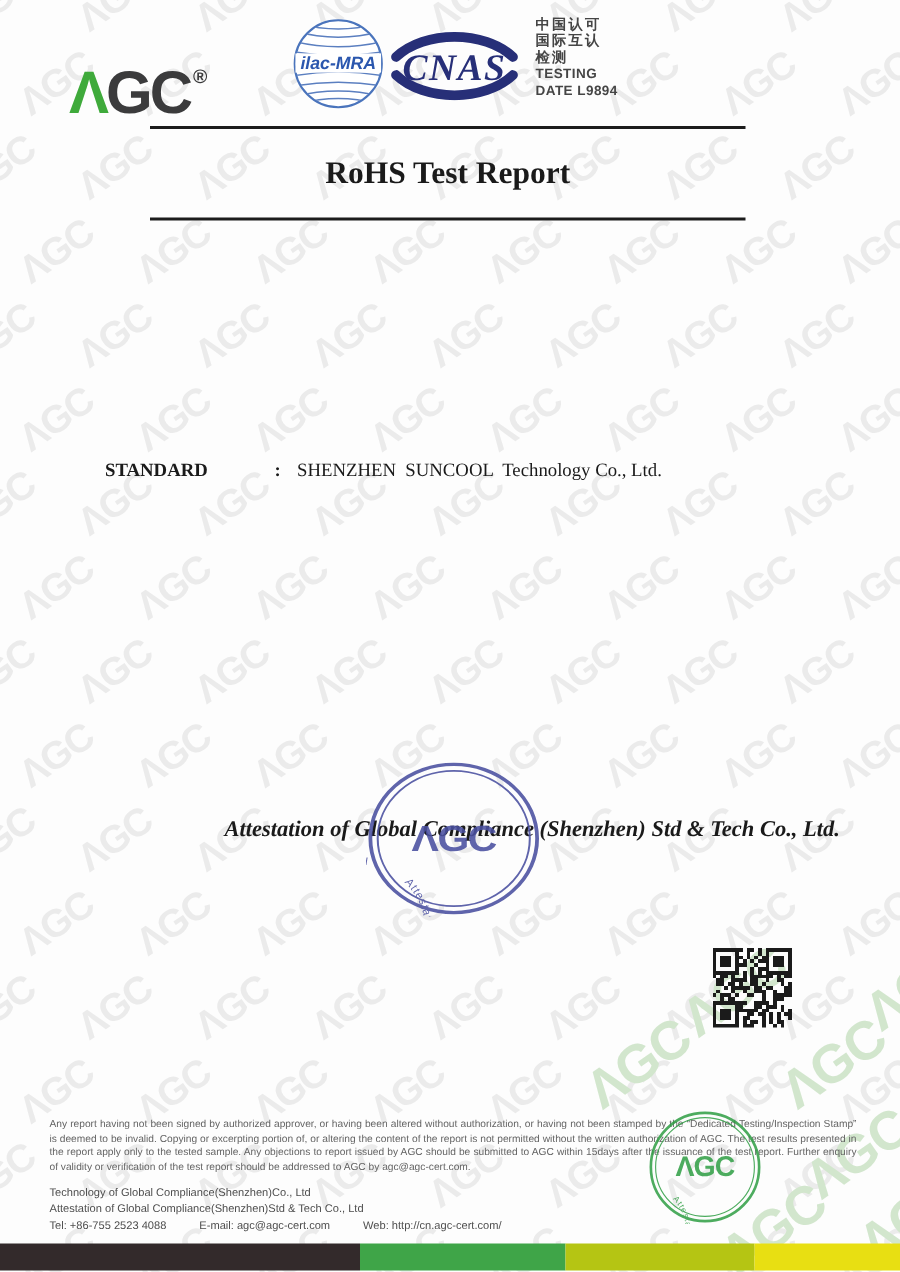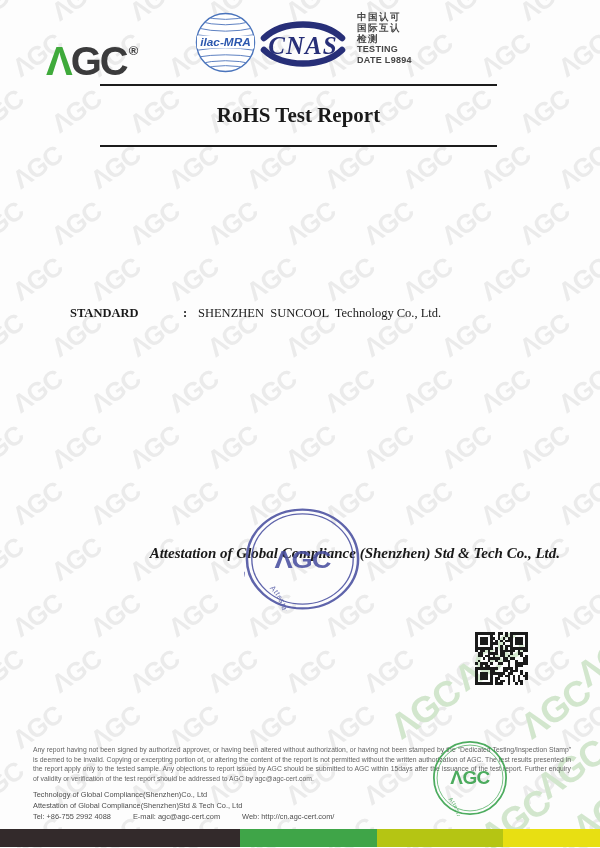--- a/index.html
+++ b/index.html
@@ -524,21 +524,21 @@
         <rect x="13" y="20" width="1" height="1" fill="#1b1b1b"></rect>
         <rect x="16" y="20" width="1" height="1" fill="#1b1b1b"></rect>
         <rect x="18" y="20" width="1" height="1" fill="#1b1b1b"></rect>
       </svg></div>
 
   <div class="disclaimer">Any report having not been signed by authorized approver, or having been altered without authorization, or having not been stamped by the “Dedicated Testing/Inspection Stamp”  is deemed to be invalid. Copying or excerpting portion of, or altering the content of the report is not permitted without the written authorization of AGC. The test results presented in the report apply only to the tested sample. Any objections to report issued by AGC should be submitted to AGC within 15days after the issuance of the test report. Further enquiry of validity or verification of the test report should be addressed to AGC by agc@agc-cert.com.</div>
   <div class="f-co">
     <div>Technology of Global Compliance(Shenzhen)Co., Ltd</div>
     <div>Attestation of Global Compliance(Shenzhen)Std &amp; Tech Co., Ltd</div>
     <div class="f-contact">
-      <span>Tel: +86-755 2992 4088</span>
+      <span>Tel: +86-755 2523 4088</span>
       <span>E-mail: agc@agc-cert.com</span>
       <span>Web: http://cn.agc-cert.com/</span>
     </div>
   </div>
 
   <svg class="stamp-green" width="76" height="76" viewBox="0 0 120 120">
     <circle cx="60" cy="60" r="57" fill="none" stroke="#2f9e44" stroke-width="2.8"></circle>
     <circle cx="60" cy="60" r="52" fill="none" stroke="#2f9e44" stroke-width="1.2"></circle>
     <path id="ringG" d="M26.1,93.9 A48,48 0 1 1 26.0,93.8" fill="none"></path>
     <text font-family="Liberation Sans,DejaVu Sans,sans-serif" font-size="8.6" fill="#2f9e44" letter-spacing="1">

